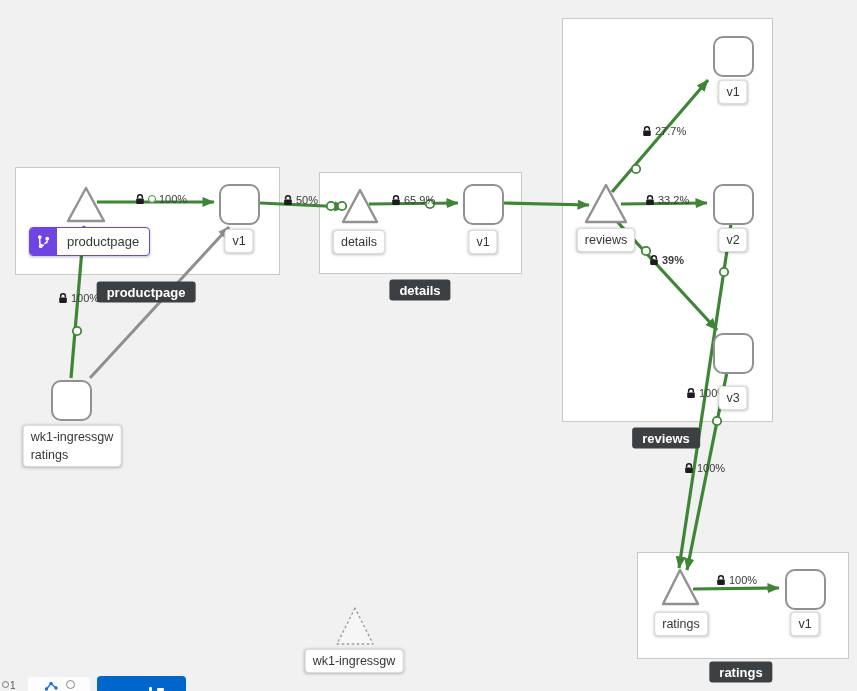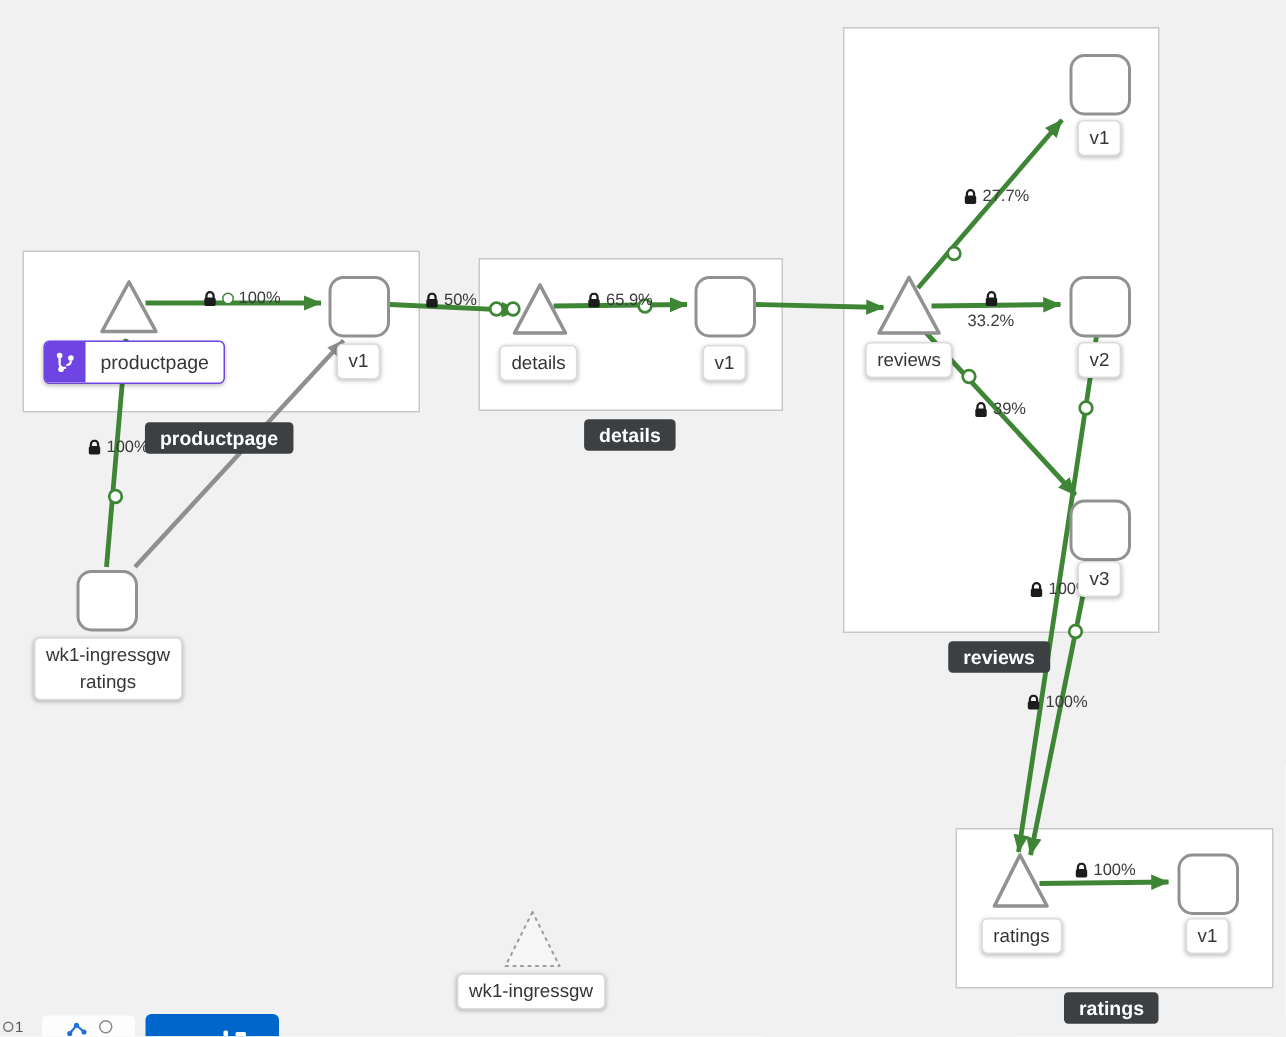--- a/index.html
+++ b/index.html
@@ -7,21 +7,21 @@
   #canvas{position:relative;width:857px;height:691px;background:#f1f1f1;overflow:hidden;}
   #group-layer,#label-layer,#toolbar{position:absolute;top:0;left:0;width:100%;height:100%;pointer-events:none;}
   #group-layer{z-index:1;}
   #graph-svg{position:absolute;top:0;left:0;z-index:2;}
   #label-layer{z-index:3;}
   #toolbar{z-index:4;}
   .group{position:absolute;background:#ffffff;border:1px solid #c8c8c8;pointer-events:auto;}
   .group-badge{position:absolute;transform:translate(-50%,-50%);background:#3d4043;color:#fff;
     font-weight:bold;font-size:13px;padding:3px 10px;border-radius:3px;white-space:nowrap;pointer-events:auto;}
   .node-label{position:absolute;transform:translate(-50%,-50%);background:#fff;border:1px solid #dcdcdc;
-    border-radius:4px;padding:2px 7px;font-size:12.5px;color:#363636;white-space:nowrap;text-align:center;
+    border-radius:4px;padding:2px 7px;font-size:12.5px;color:#363636;white-space:nowrap;text-align:left;
     box-shadow:0 1px 3px rgba(0,0,0,.25);line-height:1.45;pointer-events:auto;}
   .edge-label{position:absolute;display:flex;align-items:center;gap:3px;font-size:11px;color:#3b3b3b;
     white-space:nowrap;pointer-events:none;}
   .edge-label .ring{display:inline-block;width:8px;height:8px;border:1.6px solid #3e8635;border-radius:50%;
     background:#fff;box-sizing:border-box;}
   .vs-pill{position:absolute;display:flex;align-items:stretch;height:27px;border:1.5px solid #6e44e3;
     border-radius:4px;background:#fff;overflow:hidden;box-shadow:0 1px 3px rgba(0,0,0,.25);pointer-events:auto;}
   .vs-pill .vs-icon{width:27px;background:#6e44e3;display:flex;align-items:center;justify-content:center;}
   .vs-pill .vs-text{display:flex;align-items:center;padding:0 10px;font-size:13px;color:#363636;}
   .tb-mini{position:absolute;left:2px;top:680px;font-size:10px;color:#555;display:flex;align-items:flex-start;gap:1px;pointer-events:auto;}
@@ -129,28 +129,28 @@
         </svg>
         <span>65.9%</span>
       </div>
       <div class="edge-label" style="left: 642px; top: 125px; text-align: center;">
         <svg width="10" height="11" viewBox="0 0 10 11">
           <path d="M2.6 4.6V3.2a2.4 2.4 0 0 1 4.8 0v1.4" fill="none" stroke="#1c1c1c" stroke-width="1.5"></path>
           <rect x="1.2" y="4.4" width="7.6" height="5.6" rx="1.2" fill="#1c1c1c"></rect>
         </svg>
         <span>27.7%</span>
       </div>
-      <div class="edge-label" style="left: 645px; top: 194px; flex-direction: column;">
+      <div class="edge-label" style="left: 645px; top: 194px;">
         <svg width="10" height="11" viewBox="0 0 10 11">
           <path d="M2.6 4.6V3.2a2.4 2.4 0 0 1 4.8 0v1.4" fill="none" stroke="#1c1c1c" stroke-width="1.5"></path>
           <rect x="1.2" y="4.4" width="7.6" height="5.6" rx="1.2" fill="#1c1c1c"></rect>
         </svg>
         <span>33.2%</span>
       </div>
-      <div class="edge-label" style="left: 649px; top: 267px;">
+      <div class="edge-label" style="left: 649px; top: 254px; font-weight: bold;">
         <svg width="10" height="11" viewBox="0 0 10 11">
           <path d="M2.6 4.6V3.2a2.4 2.4 0 0 1 4.8 0v1.4" fill="none" stroke="#1c1c1c" stroke-width="1.5"></path>
           <rect x="1.2" y="4.4" width="7.6" height="5.6" rx="1.2" fill="#1c1c1c"></rect>
         </svg>
         <span>39%</span>
       </div>
       <div class="edge-label" style="left: 684px; top: 462px;">
         <svg width="10" height="11" viewBox="0 0 10 11">
           <path d="M2.6 4.6V3.2a2.4 2.4 0 0 1 4.8 0v1.4" fill="none" stroke="#1c1c1c" stroke-width="1.5"></path>
           <rect x="1.2" y="4.4" width="7.6" height="5.6" rx="1.2" fill="#1c1c1c"></rect>
@@ -185,21 +185,21 @@
           </svg>
         </div>
         <div class="vs-text">productpage</div>
       </div>
       <div class="node-label" style="left: 239px; top: 241px;">v1</div>
       <div class="node-label" style="left: 359px; top: 242px;">details</div>
       <div class="node-label" style="left: 483px; top: 242px;">v1</div>
       <div class="node-label" style="left: 606px; top: 240px;">reviews</div>
       <div class="node-label" style="left: 733px; top: 92px;">v1</div>
       <div class="node-label" style="left: 733px; top: 240px;">v2</div>
-      <div class="node-label" style="left: 733px; top: 386px;">v3</div>
+      <div class="node-label" style="left: 733px; top: 398px;">v3</div>
       <div class="node-label" style="left: 681px; top: 624px;">ratings</div>
       <div class="node-label" style="left: 805px; top: 624px;">v1</div>
       <div class="node-label" style="left: 354px; top: 661px;">wk1-ingressgw</div>
     </div>
 
   <div id="toolbar">
     <span class="tb-mini">
       <span class="mini-ring"></span>
       <span>1</span>
     </span>

